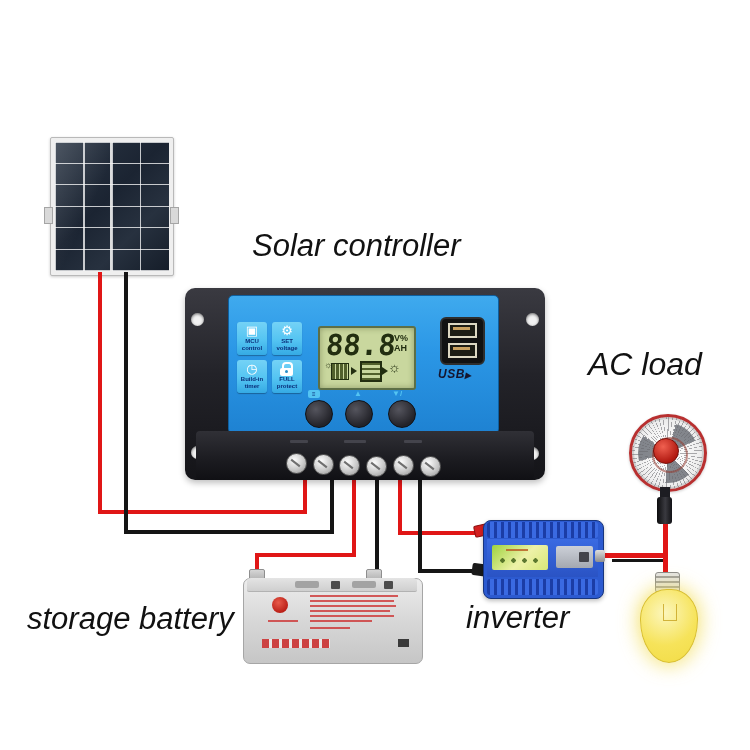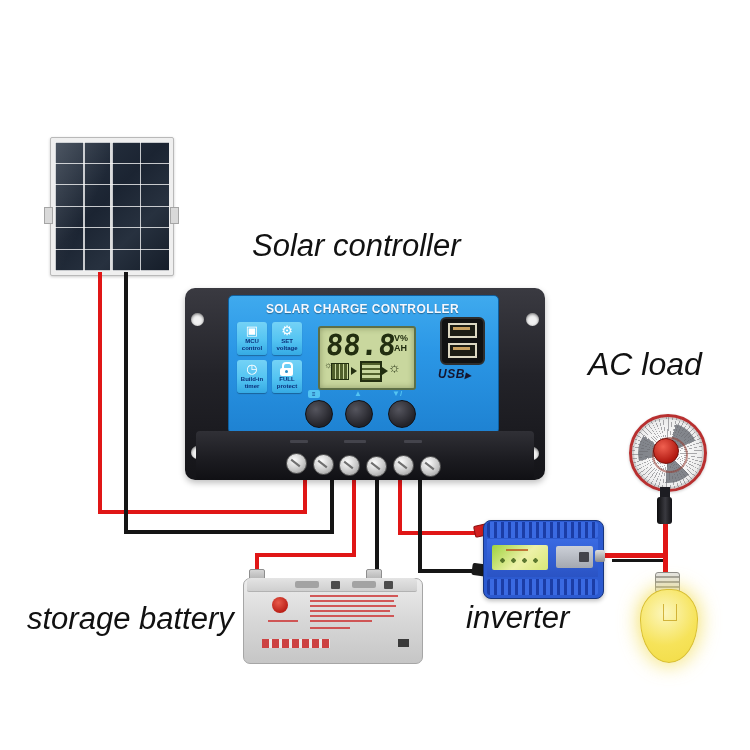--- a/index.html
+++ b/index.html
@@ -184,21 +184,20 @@
   <div class="wire wblk" style="left:612px;top:559px;width:52px;height:3px;"></div>
   <div class="wire wred" style="left:663px;top:522px;width:5px;height:34px;"></div>
   <div class="wire wred" style="left:663px;top:553px;width:5px;height:24px;"></div>
 
   <div class="ctl-case"></div>
   <div class="hole" style="left:191px;top:313px;"></div>
   <div class="hole" style="left:191px;top:446px;"></div>
   <div class="hole" style="left:526px;top:313px;"></div>
   <div class="hole" style="left:526px;top:447px;"></div>
   <div class="ctl-panel"></div>
-  <div class="ctl-title">SOLAR CHARGE CONTROLLER</div>
 
   <div class="tile" style="left:237px;top:322px;">
     <span class="tile-ico">▣</span>
     <span class="tile-txt">MCU</span>
     <span class="tile-txt">control</span>
   </div>
   <div class="tile" style="left:272px;top:322px;">
     <span class="tile-ico">⚙</span>
     <span class="tile-txt">SET</span>
     <span class="tile-txt">voltage</span>

